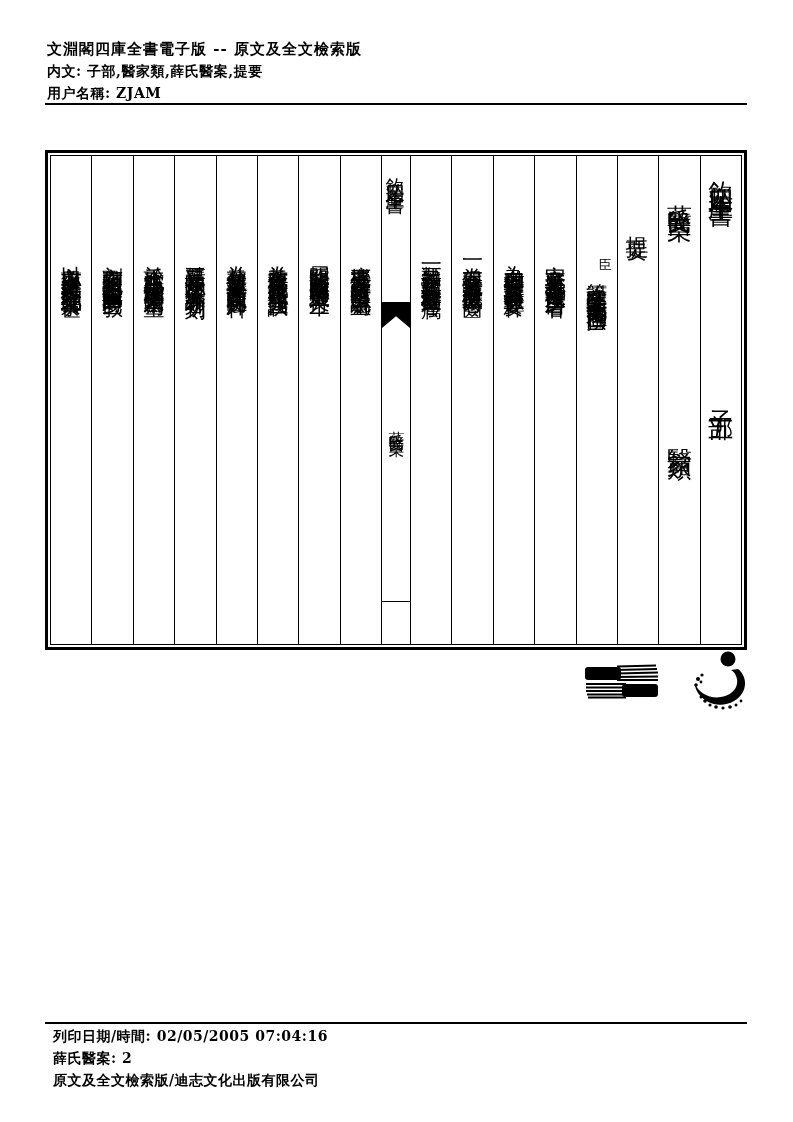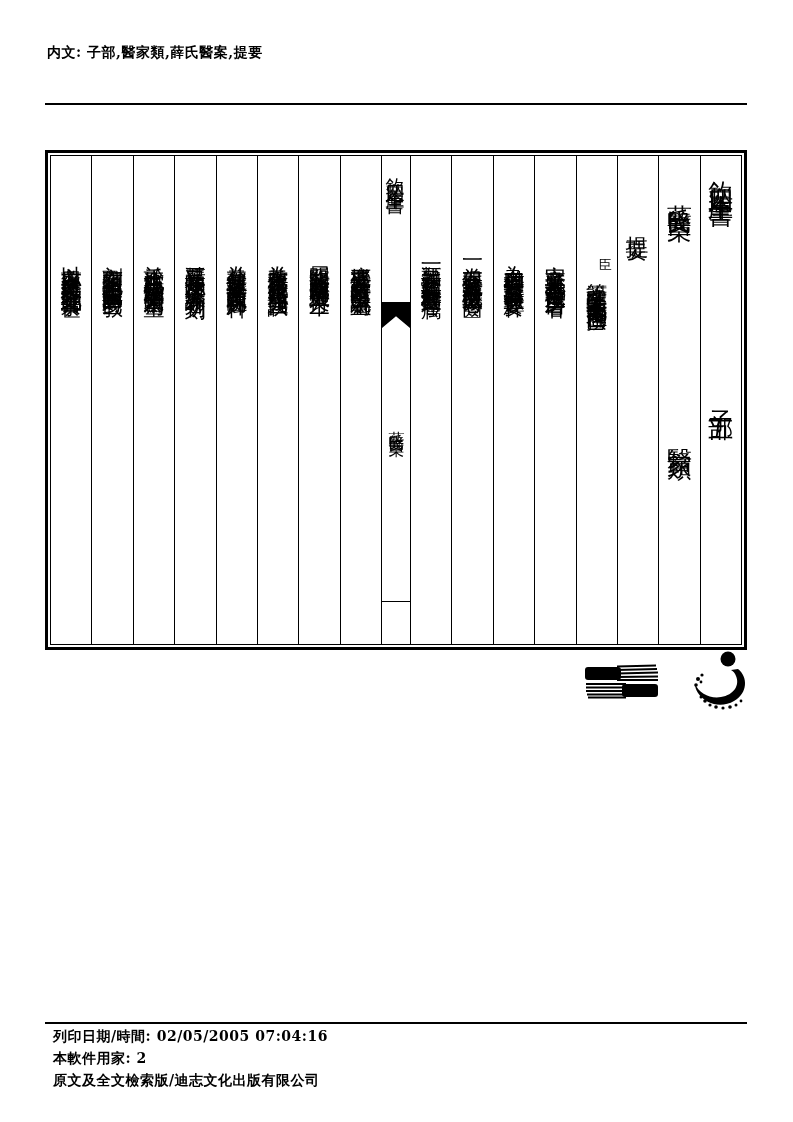--- a/index.html
+++ b/index.html
@@ -53,23 +53,28 @@
   
   .ftr { position: absolute; left: 53px; top: 1028px; font-weight: bold; }
   .ftr div { font-size: 14px; margin-bottom: 4px; letter-spacing: 0.5px; }
 </style>
 </head>
 <body>
 
 <div class="page">
 
   <div class="hdr-left">
+    <div class="l1">文淵閣四庫全書電子版 -- 原文及全文檢索版</div>
     <div class="l2">
       <span>内文:</span>
       <span>子部,醫家類,薛氏醫案,提要</span>
+    </div>
+    <div class="l3">
+      <span>用户名稱:</span>
+      <span>ZJAM</span>
     </div>
   </div>
   <div class="rule top"></div>
 
   <div class="book-frame">
     <div class="book-inner">
       <div class="cols">
           <div class="col">
             <div class="vtext h1" style="top: 6px;">欽定四庫全書</div>
             <div class="vtext h1" style="top: 234px;">子部五</div>
@@ -173,19 +178,19 @@
     </svg>
   </div>
 
   <div class="rule bottom"></div>
   <div class="ftr">
     <div>
       <span>列印日期/時間:</span>
       <span>02/05/2005 07:04:16</span>
     </div>
     <div>
-      <span>本軟件用家:</span>
+      <span>薛氏醫案:</span>
       <span>2</span>
     </div>
     <div>原文及全文檢索版/迪志文化出版有限公司</div>
   </div>
 
 </div>
 
 </body></html>

